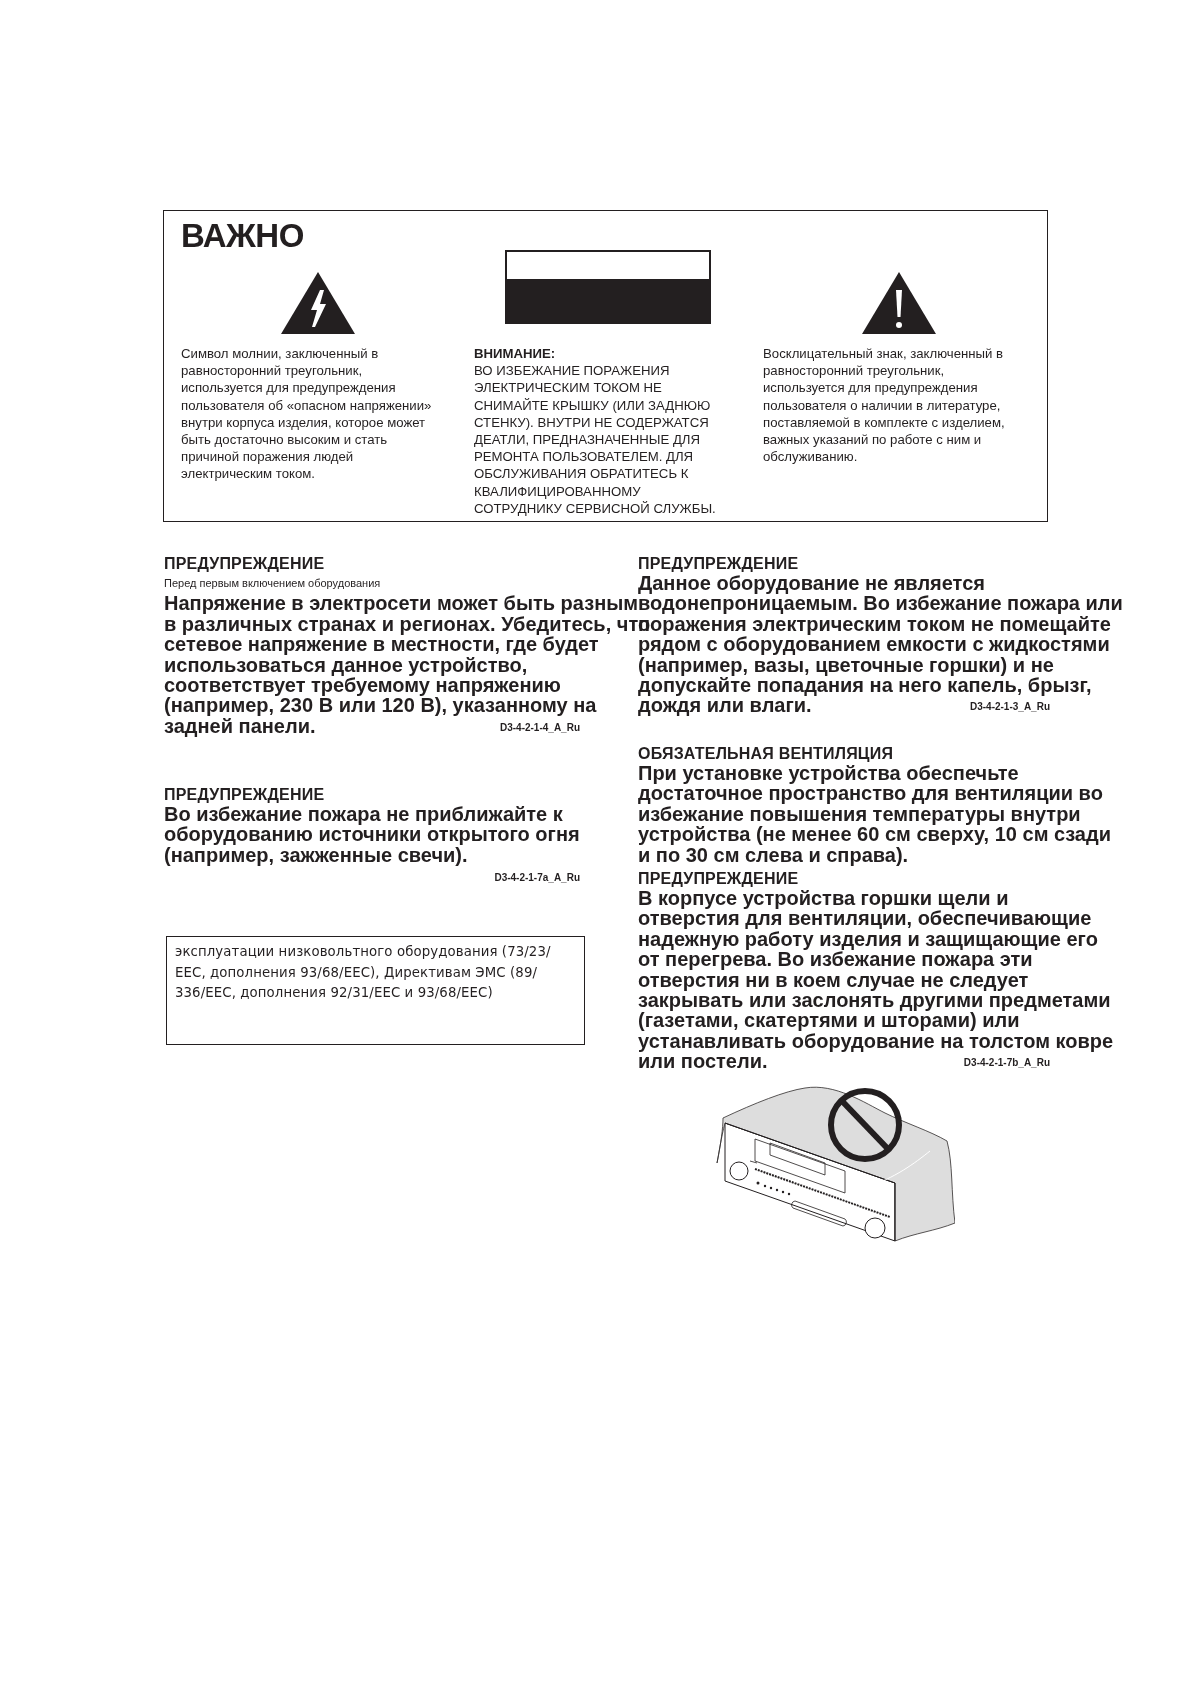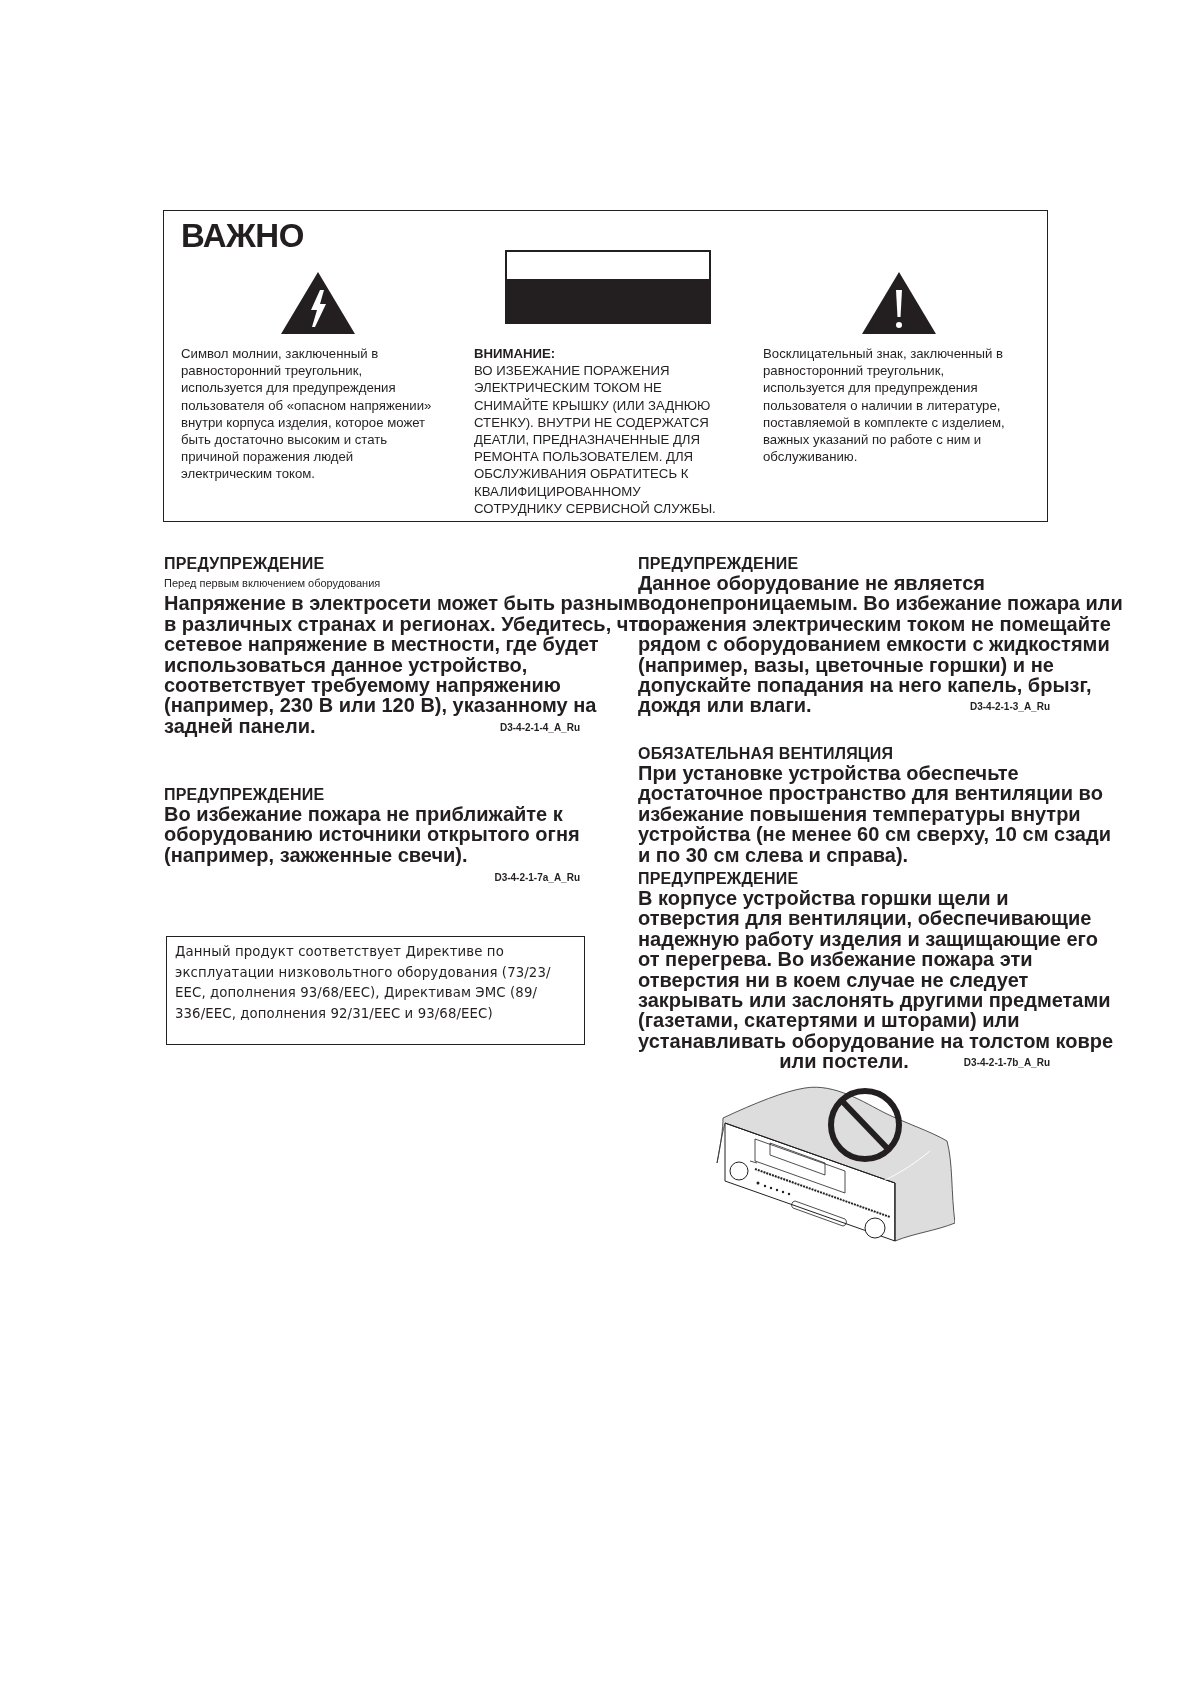--- a/index.html
+++ b/index.html
@@ -91,21 +91,20 @@
 
 <div class="abs" style="left:164px;top:786px;width:416px;">
   <div class="heading">ПРЕДУПРЕЖДЕНИЕ</div>
   <div class="body-bold line">Во избежание пожара не приближайте к</div>
   <div class="body-bold line">оборудованию источники открытого огня</div>
   <div class="body-bold line">(например, зажженные свечи).</div>
   <div style="text-align:right;margin-top:2px;"><span class="code">D3-4-2-1-7a_A_Ru</span></div>
 </div>
 
 <div class="abs disclaimer">
-  <div class="line">Данный продукт соответствует Директиве по</div>
   <div class="line">эксплуатации низковольтного оборудования (73/23/</div>
   <div class="line">EEC, дополнения 93/68/EEC), Директивам ЭМС (89/</div>
   <div class="line">336/EEC, дополнения 92/31/EEC и 93/68/EEC)</div>
 </div>
 
 <div class="abs" style="left:638px;top:555px;width:412px;">
   <div class="heading">ПРЕДУПРЕЖДЕНИЕ</div>
   <div class="body-bold line">Данное оборудование не является</div>
   <div class="body-bold line">водонепроницаемым. Во избежание пожара или</div>
   <div class="body-bold line">поражения электрическим током не помещайте</div>
@@ -130,21 +129,21 @@
 <div class="abs" style="left:638px;top:870px;width:412px;">
   <div class="heading">ПРЕДУПРЕЖДЕНИЕ</div>
   <div class="body-bold line">В корпусе устройства горшки щели и</div>
   <div class="body-bold line">отверстия для вентиляции, обеспечивающие</div>
   <div class="body-bold line">надежную работу изделия и защищающие его</div>
   <div class="body-bold line">от перегрева. Во избежание пожара эти</div>
   <div class="body-bold line">отверстия ни в коем случае не следует</div>
   <div class="body-bold line">закрывать или заслонять другими предметами</div>
   <div class="body-bold line">(газетами, скатертями и шторами) или</div>
   <div class="body-bold line">устанавливать оборудование на толстом ковре</div>
-  <div style="position:relative;text-align:center;">
+  <div style="position:relative;">
     <span class="body-bold line">или постели.</span>
     <span class="code" style="position:absolute;right:0;top:6px;">D3-4-2-1-7b_A_Ru</span>
   </div>
 </div>
 
 <svg class="abs" style="left:715px;top:1083px" width="240" height="170" viewBox="0 0 240 170">
 
   <path d="M10,40 L180,100 L180,158 L10,98 Z" fill="#ffffff" stroke="#231f20" stroke-width="1"></path>
   <path d="M35,78 L42,80 M40,56 L130,88 L130,110 L40,78 Z" fill="none" stroke="#231f20" stroke-width="0.8"></path>
   <path d="M55,60 L110,80 L110,92 L55,72 Z" fill="none" stroke="#231f20" stroke-width="0.8"></path>

